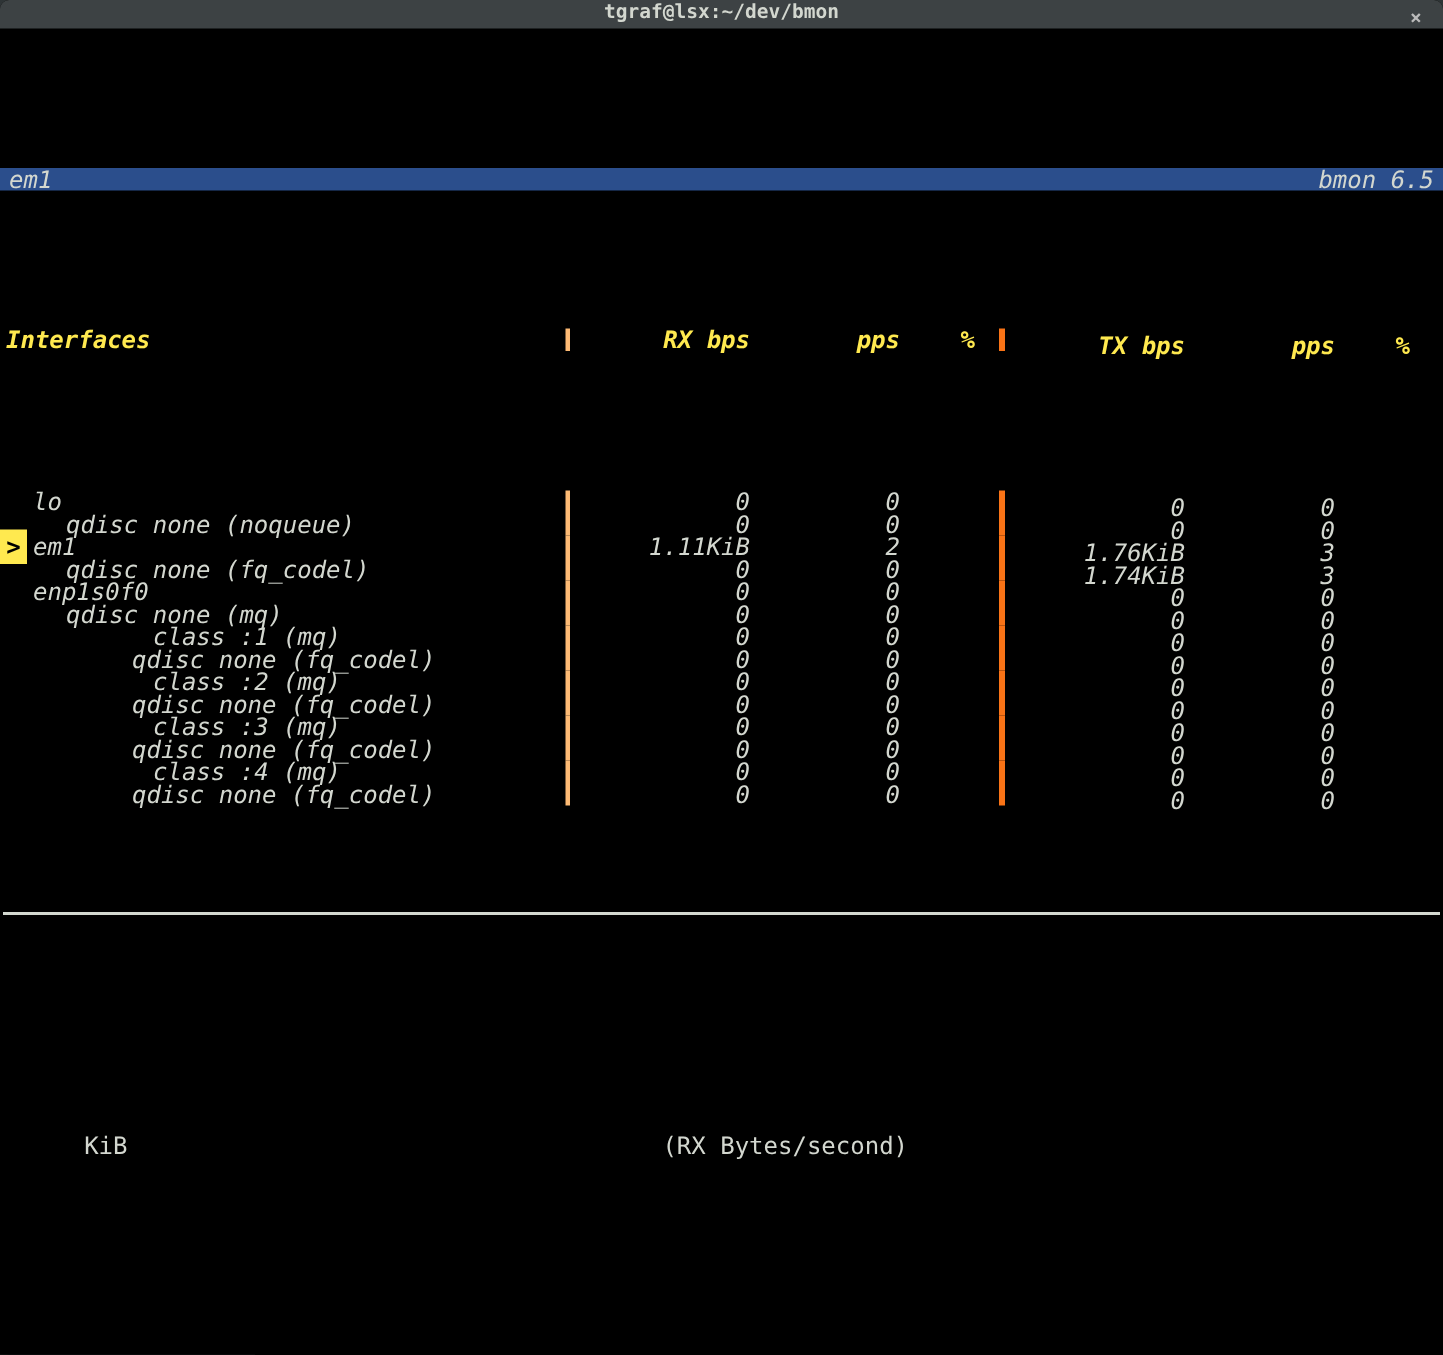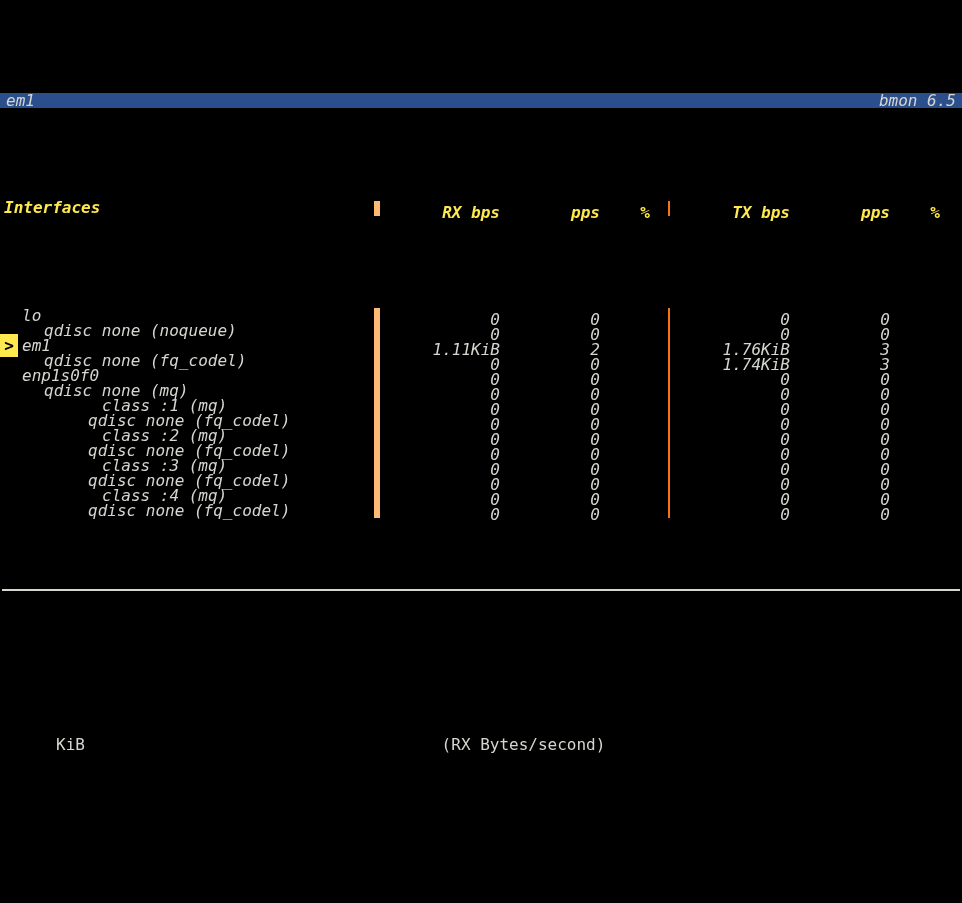--- a/index.html
+++ b/index.html
@@ -49,22 +49,22 @@
     flex: 1;
     background: #000;
     padding: 0;
     font-size: 16px;
     white-space: pre;
     color: #d3d7cf;
   }
   .row { display: flex; height: 15px; align-items: center; font-style: italic; }
   .bar-blue { background: #2b4e8c; color: #d3d7cf; }
   .header-row { color: #ffe94f; font-weight: bold; }
-  .col-iface { width: 380px; padding-left: 0; border-right: 6px solid #fdba74; height: 100%; display: flex; align-items: center; }
-  .col-rx   { width: 290px; display: flex; height: 100%; align-items: flex-start; border-right: 2px solid #f97316; }
+  .col-iface { width: 380px; padding-left: 0; border-right: 3px solid #fdba74; height: 100%; display: flex; align-items: center; }
+  .col-rx   { width: 290px; display: flex; height: 100%; align-items: center; border-right: 4px solid #f97316; }
   .col-tx   { flex: 1; display: flex; height: 100%; align-items: flex-start; }
   .metric { text-align: right; }
   .m-bps { width: 120px; }
   .m-pps { width: 100px; }
   .m-pct { width: 50px; }
   .selected-mark {
     background: #ffe94f;
     color: #000;
     font-weight: bold;
     display: inline-block;
@@ -87,20 +87,24 @@
   .top-info {
     display: flex;
     justify-content: space-between;
     padding: 0 6px;
   }
 </style>
 </head>
 <body>
 
 <div class="window">
+  <div class="titlebar">
+    <span>tgraf@lsx:~/dev/bmon</span>
+    <span class="close-btn">×</span>
+  </div>
 
   <div class="term">
 
     
     <div class="row bar-blue top-info">
       <span>em1</span>
       <span>bmon 6.5</span>
     </div>
 
     

